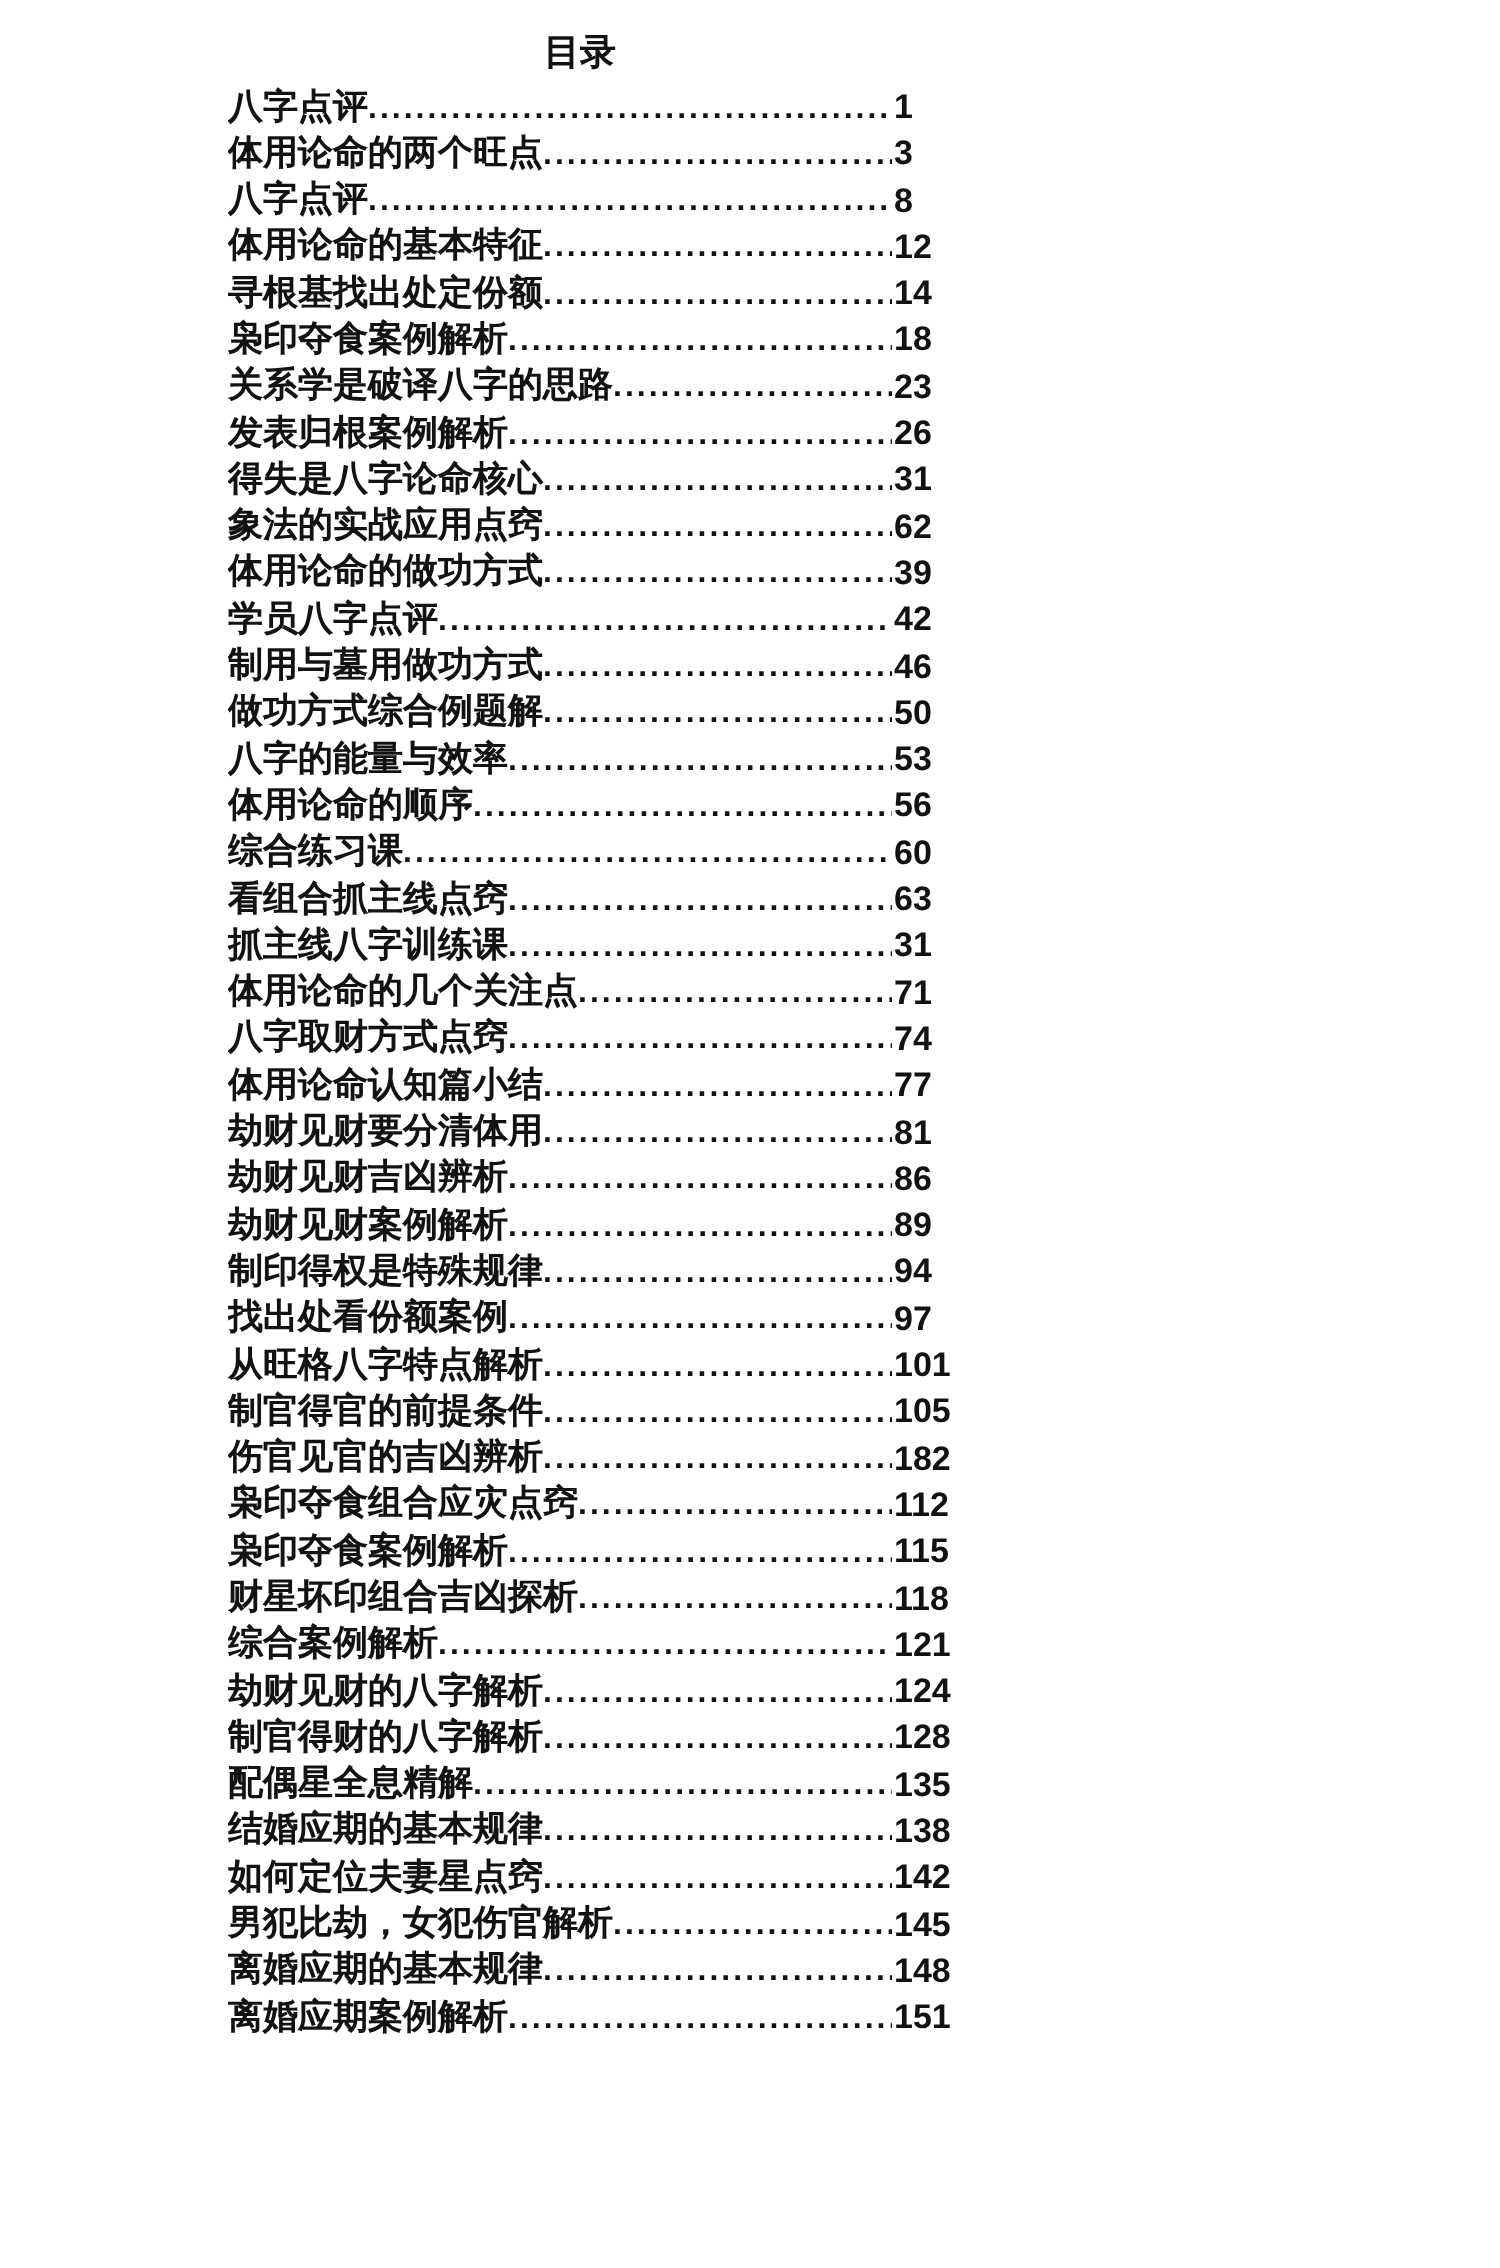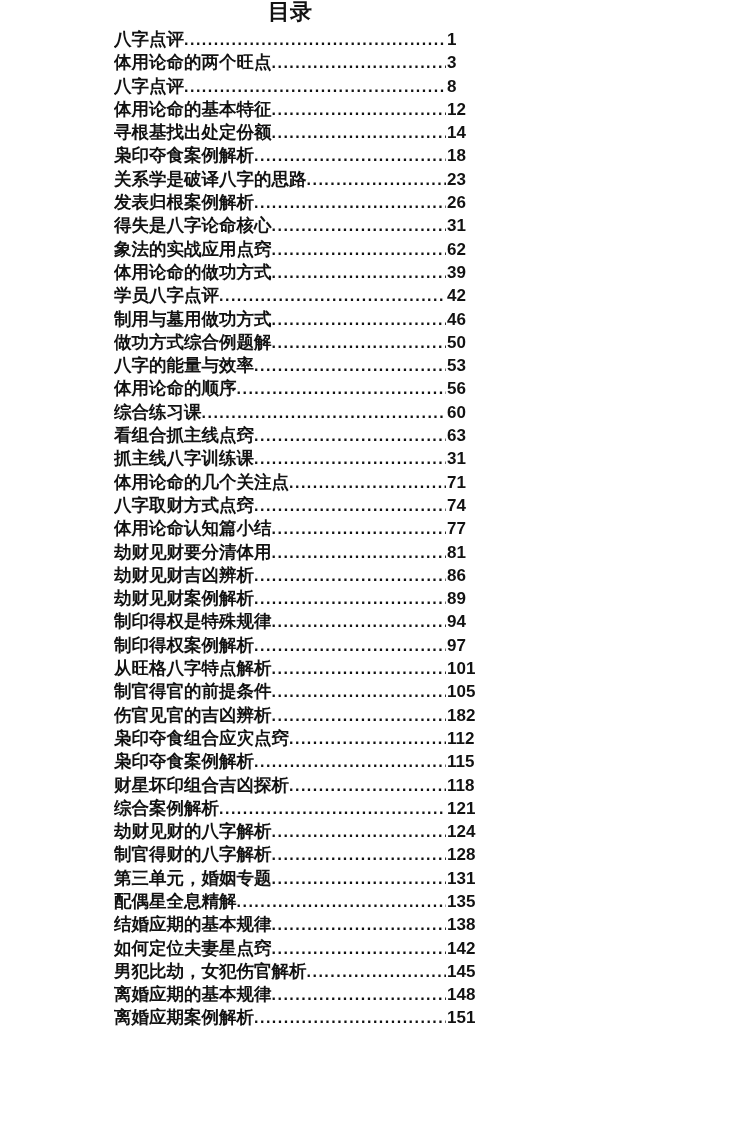--- a/index.html
+++ b/index.html
@@ -11,24 +11,24 @@
     position: relative;
     width: 750px;
     height: 1134px;
     background: #ffffff;
     overflow: hidden;
     font-family: "Liberation Sans", "DejaVu Sans", sans-serif;
     color: #121212;
     font-weight: 700;
   }
   .toc-title {
-    margin: 0 0 0 114px;
+    margin: 14px 0 0 114px;
     width: 352px;
     text-align: center;
-    font-size: 22px;
+    font-size: 18px;
     line-height: 24px;
     font-weight: 700;
   }
   .toc-list {
     margin: 4px 0 0 114px;
   }
   .toc-row {
     display: flex;
     align-items: center;
     height: 23.3px;
@@ -272,21 +272,21 @@
   <div class="toc-row">
     <span class="toc-inner">
       <span class="toc-label">制印得权是特殊规律</span>
       <span class="dot-leader"></span>
     </span>
     <span class="toc-num">94</span>
   </div>
 
   <div class="toc-row">
     <span class="toc-inner">
-      <span class="toc-label">制印得权案例解析</span>
+      <span class="toc-label">找出处看份额案例</span>
       <span class="dot-leader"></span>
     </span>
     <span class="toc-num">97</span>
   </div>
 
   <div class="toc-row">
     <span class="toc-inner">
       <span class="toc-label">从旺格八字特点解析</span>
       <span class="dot-leader"></span>
     </span>
@@ -350,27 +350,20 @@
   </div>
 
   <div class="toc-row">
     <span class="toc-inner">
       <span class="toc-label">制官得财的八字解析</span>
       <span class="dot-leader"></span>
     </span>
     <span class="toc-num">128</span>
   </div>
 
-  <div class="toc-row">
-    <span class="toc-inner">
-      <span class="toc-label">第三单元，婚姻专题</span>
-      <span class="dot-leader"></span>
-    </span>
-    <span class="toc-num">131</span>
-  </div>
 
   <div class="toc-row">
     <span class="toc-inner">
       <span class="toc-label">配偶星全息精解</span>
       <span class="dot-leader"></span>
     </span>
     <span class="toc-num">135</span>
   </div>
 
   <div class="toc-row">

